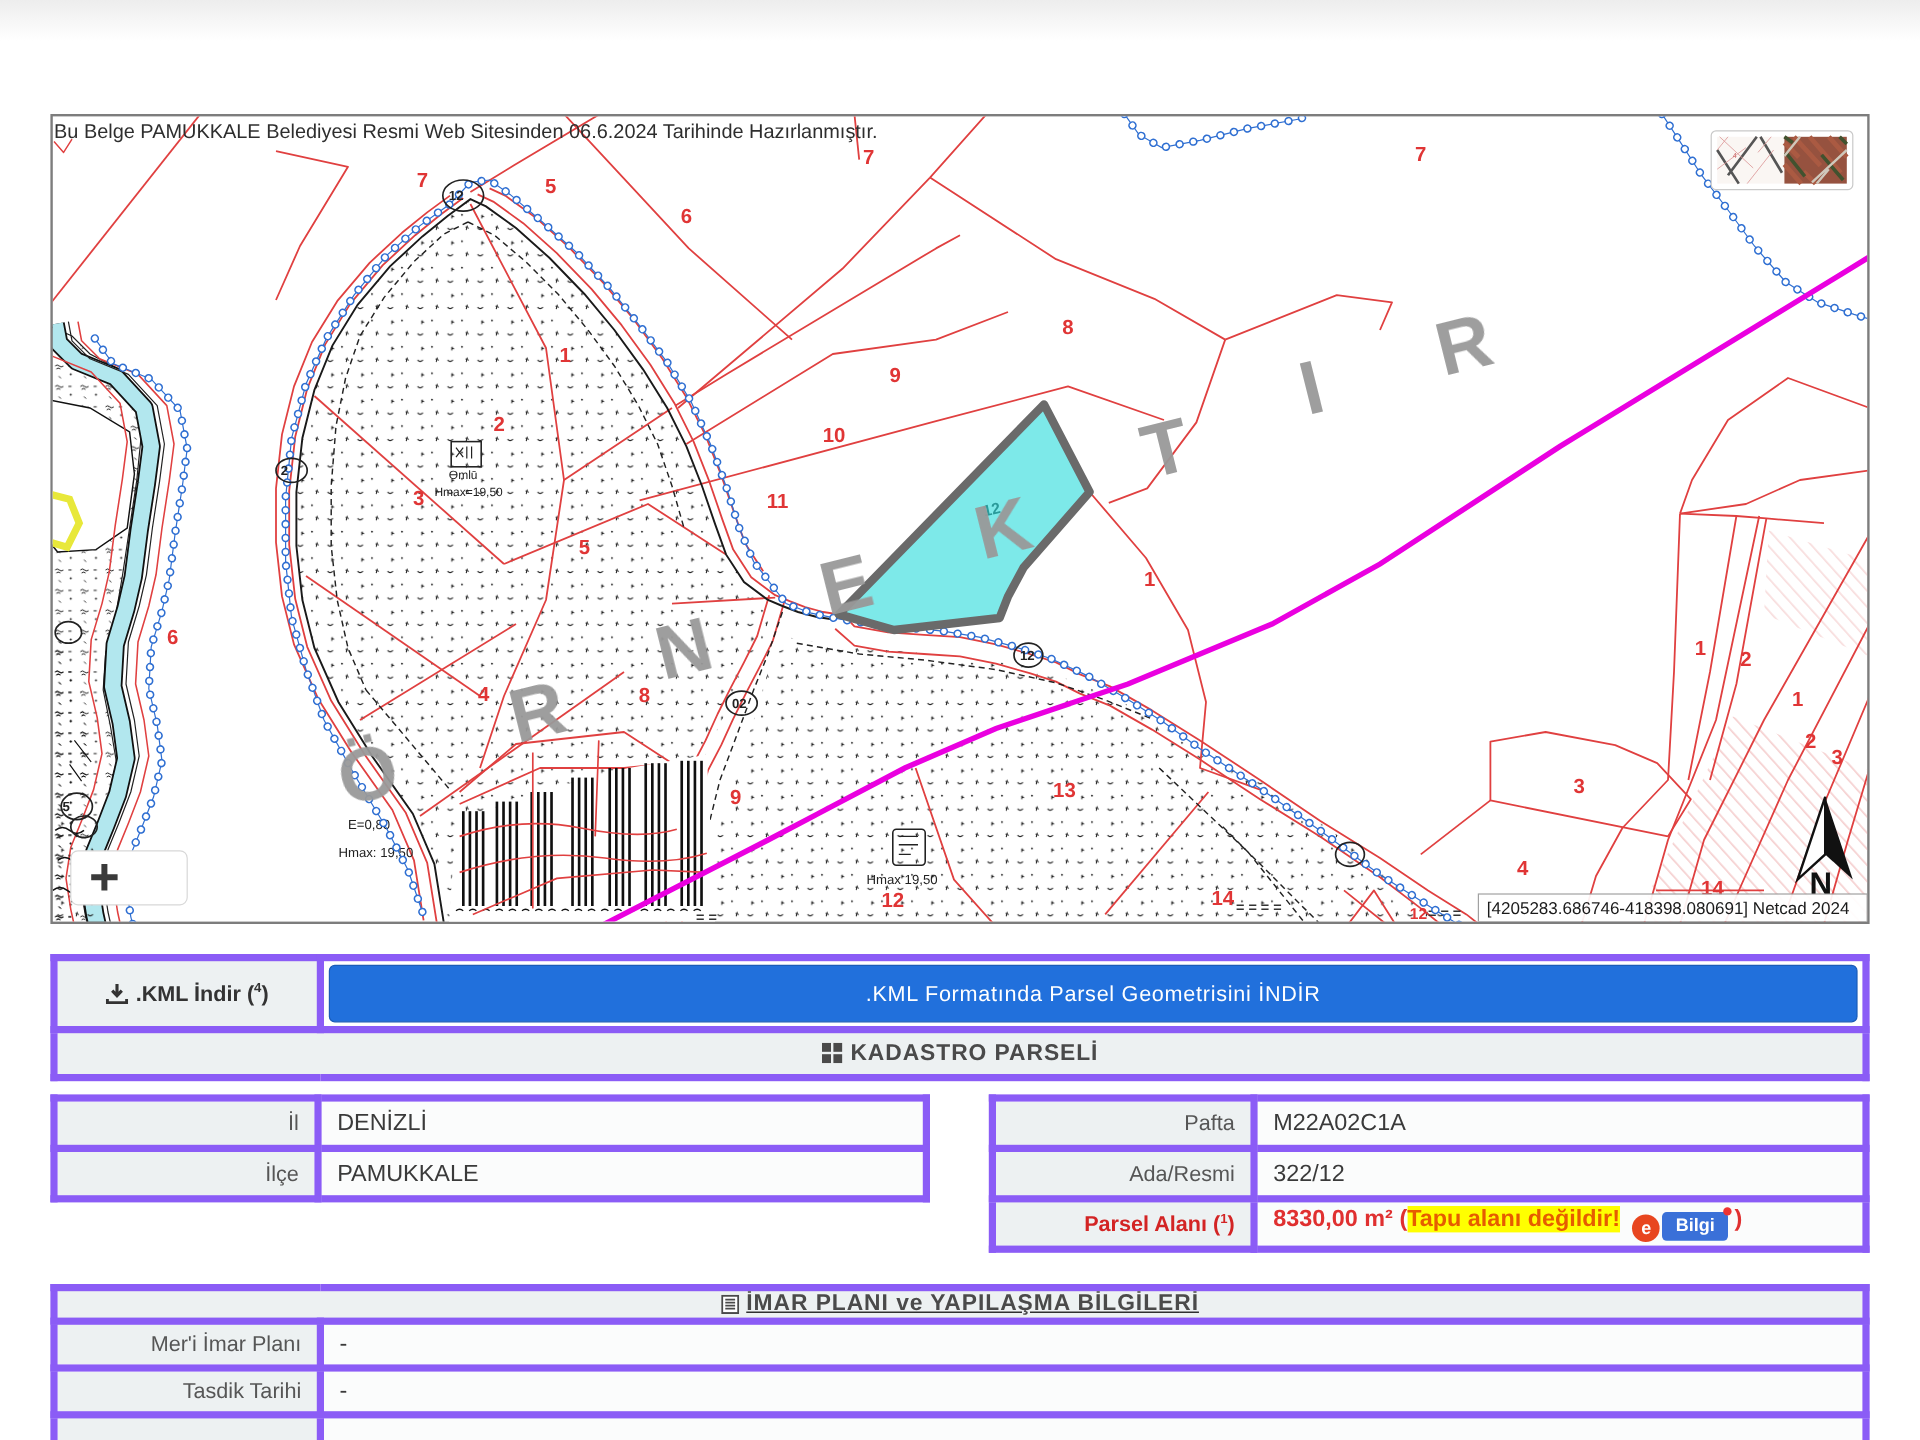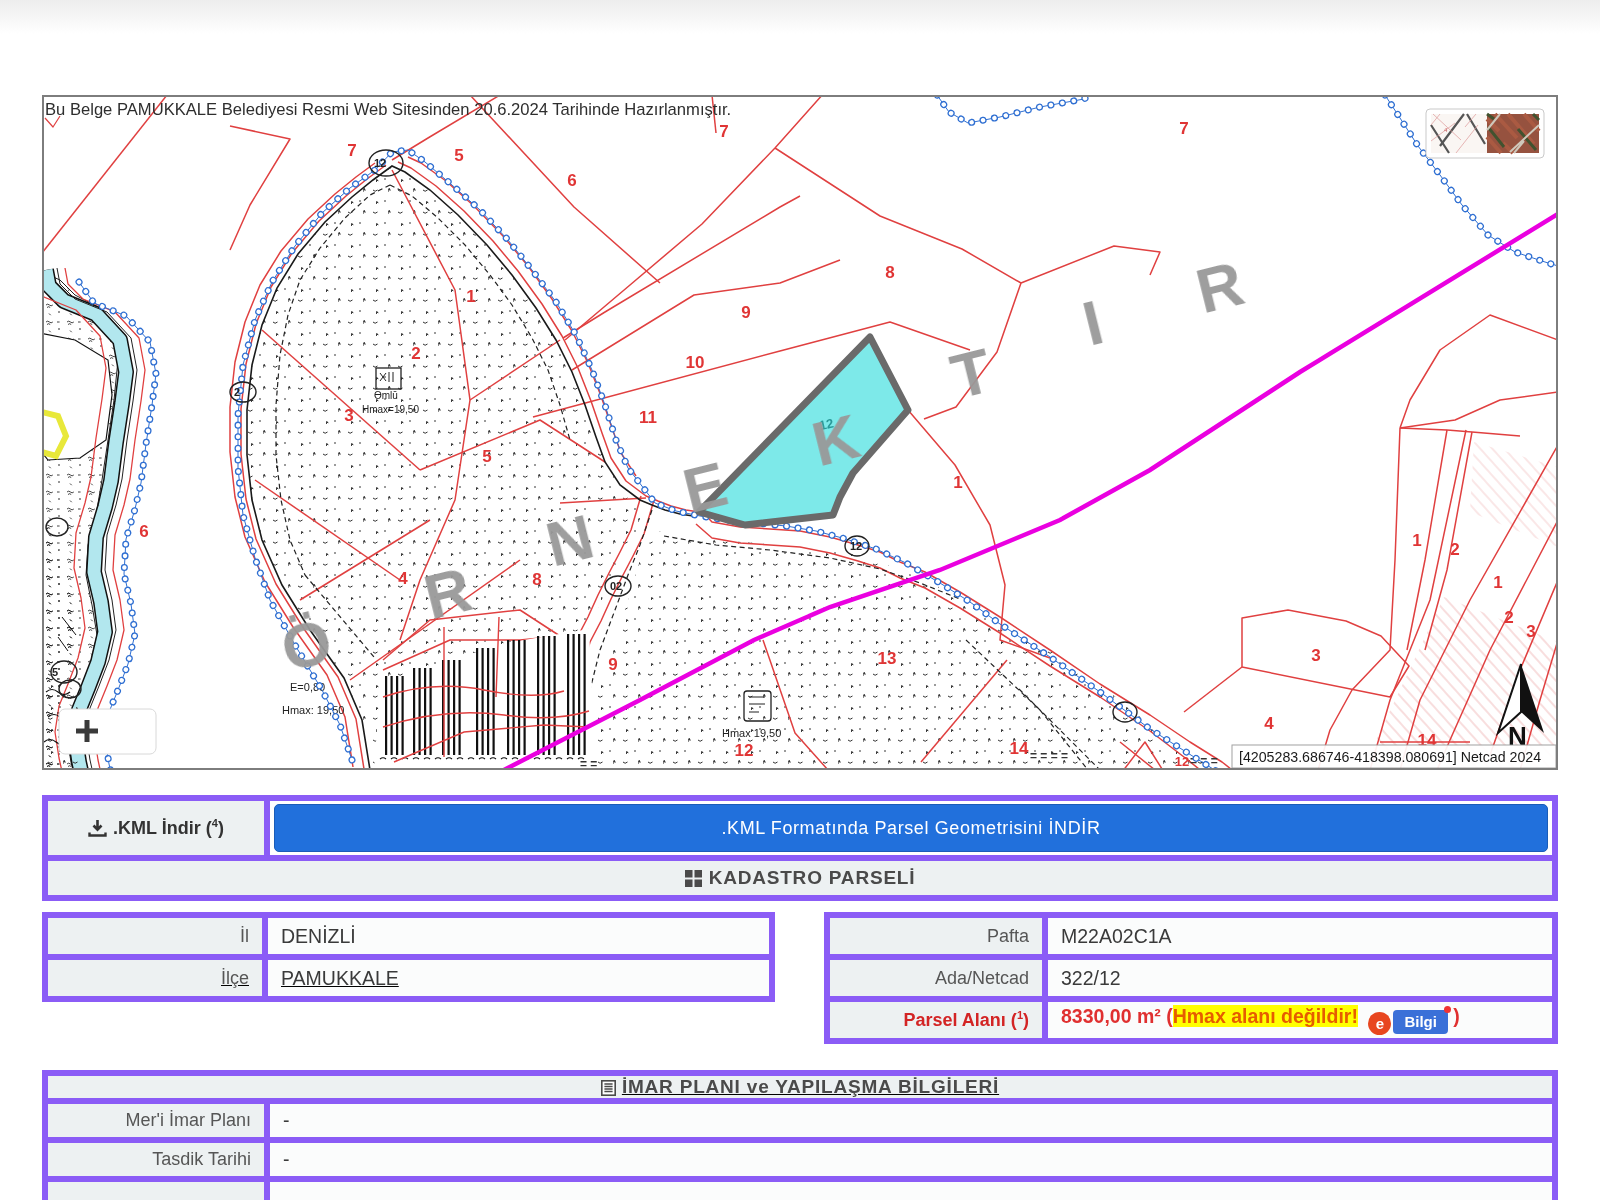--- a/index.html
+++ b/index.html
@@ -312,21 +312,21 @@
  <text x="1400" y="35" font-size="6" fill="#c66">4</text>
  <rect x="1443" y="17" width="52" height="39" fill="#96523f"></rect>
  <path d="M1443,22 l12,12 M1451,17 l22,24 M1464,17 l26,30 M1480,17 l15,17 M1443,40 l14,16 M1459,46 l10,10" stroke="#aa5a42" stroke-width="4"></path>
  <path d="M1443,17 l7,5 M1444,30 l16,20 M1474,32 l18,21 M1489,17 l6,6" stroke="#41522f" stroke-width="3"></path>
  <path d="M1456,17 l-13,16 M1495,28 l-29,27 M1470,56 l10,-12" stroke="#cfc8bb" stroke-width="2"></path>
 </g>
 
 <rect x="15" y="612" width="97" height="45" rx="6" fill="#fff" stroke="#d8d8d8"></rect>
 <path d="M32,634 h22 M43,623 v22" stroke="#3a3a3a" stroke-width="5"></path>
 </svg>
-<div id="maptext">Bu Belge PAMUKKALE Belediyesi Resmi Web Sitesinden 20.6.2024 Tarihinde Hazırlanmıştır.</div>
+<div id="maptext">Bu Belge PAMUKKALE Belediyesi Resmi Web Sitesinden 06.6.2024 Tarihinde Hazırlanmıştır.</div>
 </div>
 
 <table id="t1">
  <colgroup>
       <col style="width:222px">
       <col>
     </colgroup>
  <tbody>
       <tr style="height:60px;">
   <td class="lbl" style="width:220px;text-align:center;padding:0;font-weight:bold;color:#333;font-size:18px;">
@@ -355,44 +355,44 @@
 <table id="t2a">
  <colgroup>
       <col style="width:220px">
       <col>
     </colgroup>
  <tbody>
       <tr style="height:42px;">
         <td class="lbl" style="width:218px;padding-left:40px;">İl</td>
         <td class="val">DENİZLİ</td>
       </tr>
- <tr style="height:42px;text-decoration:underline;">
+ <tr style="height:42px;">
         <td class="lbl">İlçe</td>
         <td class="val">PAMUKKALE</td>
       </tr>
 </tbody>
   </table>
 
 <table id="t2b">
  <colgroup>
       <col style="width:218px">
       <col>
     </colgroup>
  <tbody>
       <tr style="height:42px;">
         <td class="lbl" style="width:216px;">Pafta</td>
         <td class="val">M22A02C1A</td>
       </tr>
  <tr style="height:42px;">
-        <td class="lbl">Ada/Netcad</td>
+        <td class="lbl">Ada/Resmi</td>
         <td class="val">322/12</td>
       </tr>
  <tr style="height:42px;">
         <td class="lbl" style="color:#d32424;font-weight:bold;">Parsel Alanı (<sup>1</sup>)</td>
-   <td class="val"><span style="color:#e03030;font-weight:bold;">8330,00 m² </span><span style="color:#e03030;font-weight:bold;">(</span><span style="background:#ffff00;color:#e65c00;font-weight:bold;">Hmax alanı değildir!</span>
+   <td class="val"><span style="color:#e03030;font-weight:bold;">8330,00 m² </span><span style="color:#e03030;font-weight:bold;">(</span><span style="background:#ffff00;color:#e65c00;font-weight:bold;">Tapu alanı değildir!</span>
    <span style="display:inline-block;width:23px;height:23px;border-radius:50%;background:#e8461f;color:#fff;font-weight:bold;text-align:center;line-height:23px;font-size:15px;vertical-align:-6px;margin-left:5px;">e</span><span style="position:relative;display:inline-block;background:#3a70d8;border-radius:4px;color:#fff;font-weight:bold;font-size:15px;padding:3px 11px 4px 11px;margin-left:2px;vertical-align:-4px;">Bilgi<span style="position:absolute;right:-3px;top:-4px;width:7px;height:7px;border-radius:50%;background:#e33;"></span></span>
    <span style="color:#e03030;font-weight:bold;"> )</span></td>
       </tr>
 </tbody>
   </table>
 
 <table id="t3">
  <colgroup>
       <col style="width:222px">
       <col>

